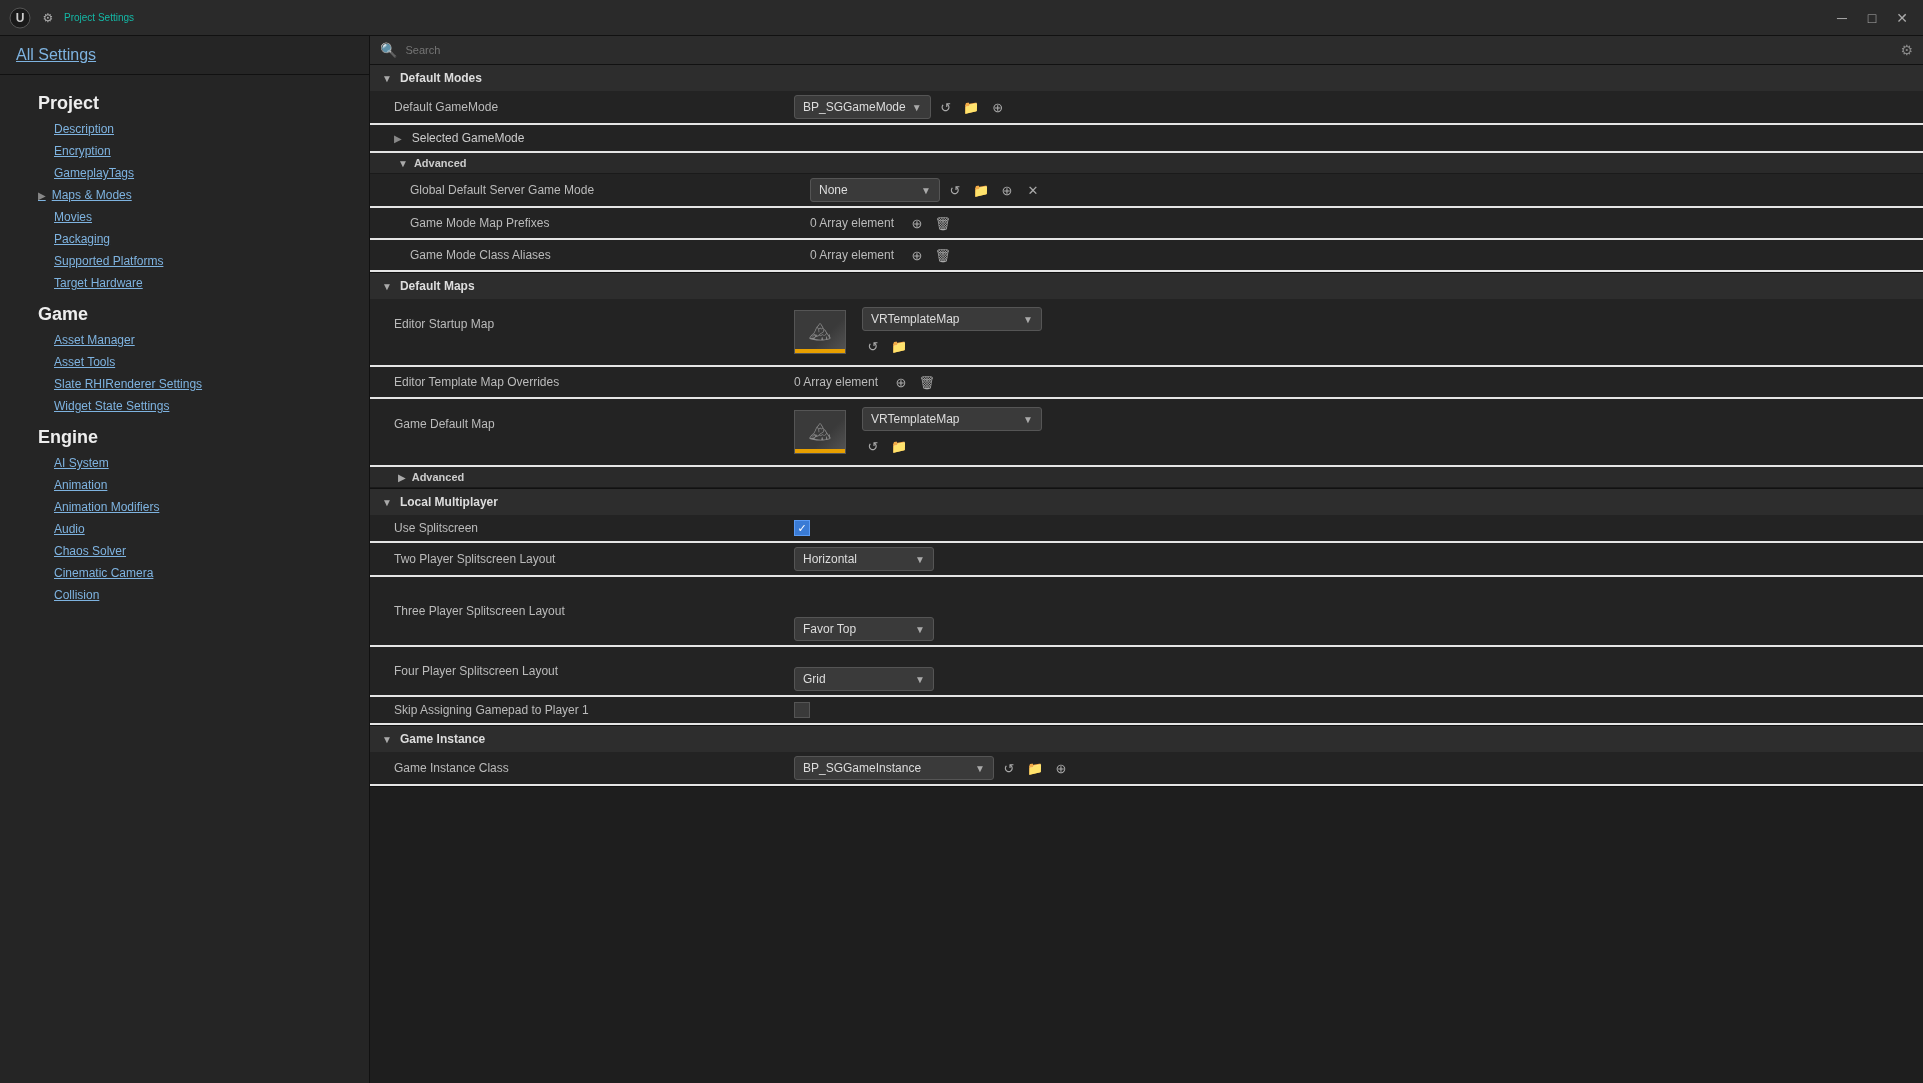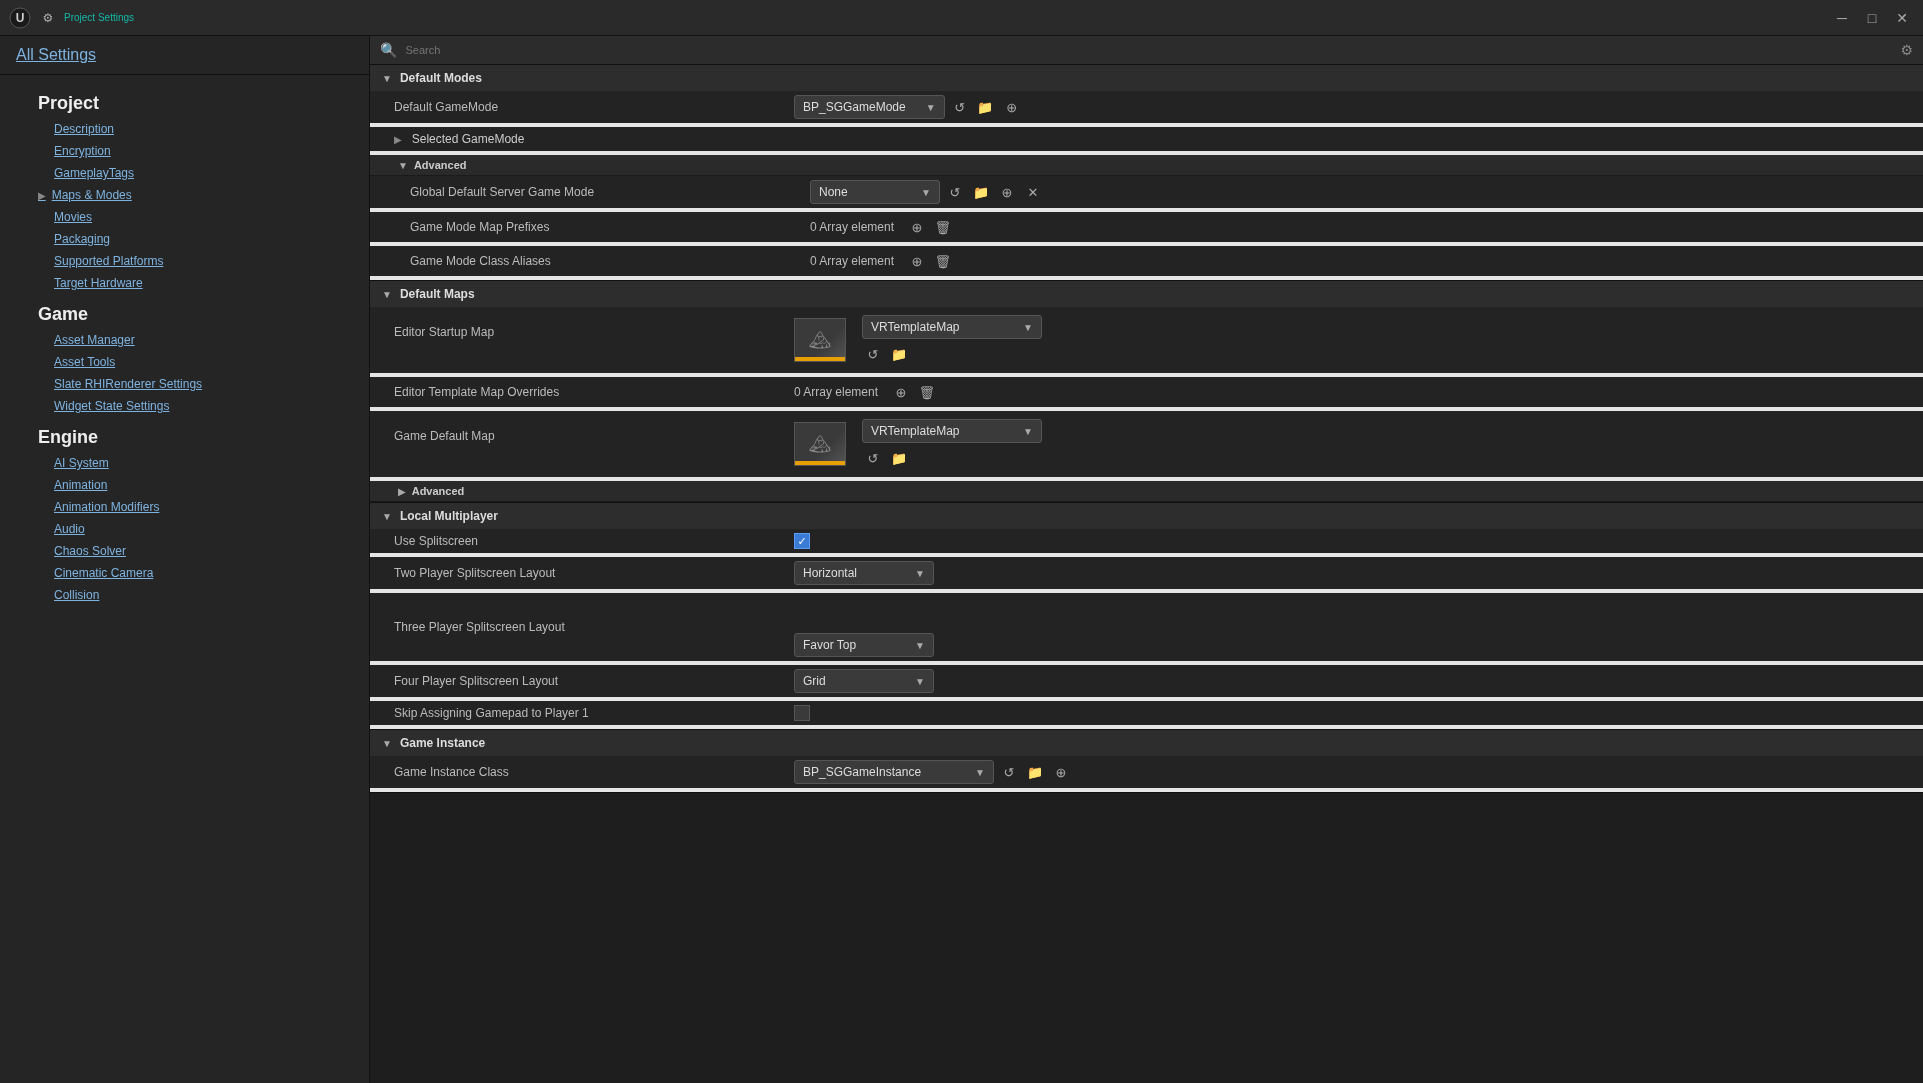--- a/index.html
+++ b/index.html
@@ -174,21 +174,21 @@
       color: #ddd;
       font-size: 12px;
       font-weight: bold;
     }
 
     
     .prop-row {
       display: flex;
       align-items: center;
       padding: 4px 16px 4px 24px;
-      border-bottom: 4px solid #e5e5e5;
+      border-bottom: 2px solid #e5e5e5;
       min-height: 28px;
       background: #232323;
     }
     .prop-label {
       width: 400px;
       color: #bbb;
       font-size: 12px;
       flex-shrink: 0;
     }
     .prop-control {
@@ -201,21 +201,21 @@
     
     .dropdown {
       background: #3a3a3a;
       border: 1px solid #555;
       border-radius: 3px;
       color: #ddd;
       font-size: 12px;
       padding: 3px 8px;
       display: flex;
       align-items: center;
-      gap: 20px;
+      gap: 6px;
       cursor: pointer;
       min-width: 130px;
       height: 24px;
     }
     .dropdown-arrow { color: #aaa; font-size: 10px; margin-left: auto; }
 
     
     .ctrl-btn {
       width: 22px; height: 22px;
       display: flex; align-items: center; justify-content: center;
@@ -524,21 +524,21 @@
             <div class="dropdown" style="min-width:140px;margin-top:36px;">
               <span>Favor Top</span>
               <span class="dropdown-arrow">▼</span>
             </div>
           </div>
         </div>
 
         <div class="prop-row">
           <div class="prop-label">Four Player Splitscreen Layout</div>
           <div class="prop-control">
-            <div class="dropdown" style="min-width:140px;">
+            <div class="dropdown" style="min-width:140px;margin-top:16px;">
               <span>Grid</span>
               <span class="dropdown-arrow">▼</span>
             </div>
           </div>
         </div>
 
         <div class="prop-row">
           <div class="prop-label">Skip Assigning Gamepad to Player 1</div>
           <div class="prop-control">
             <div class="checkbox-unchecked"></div>

